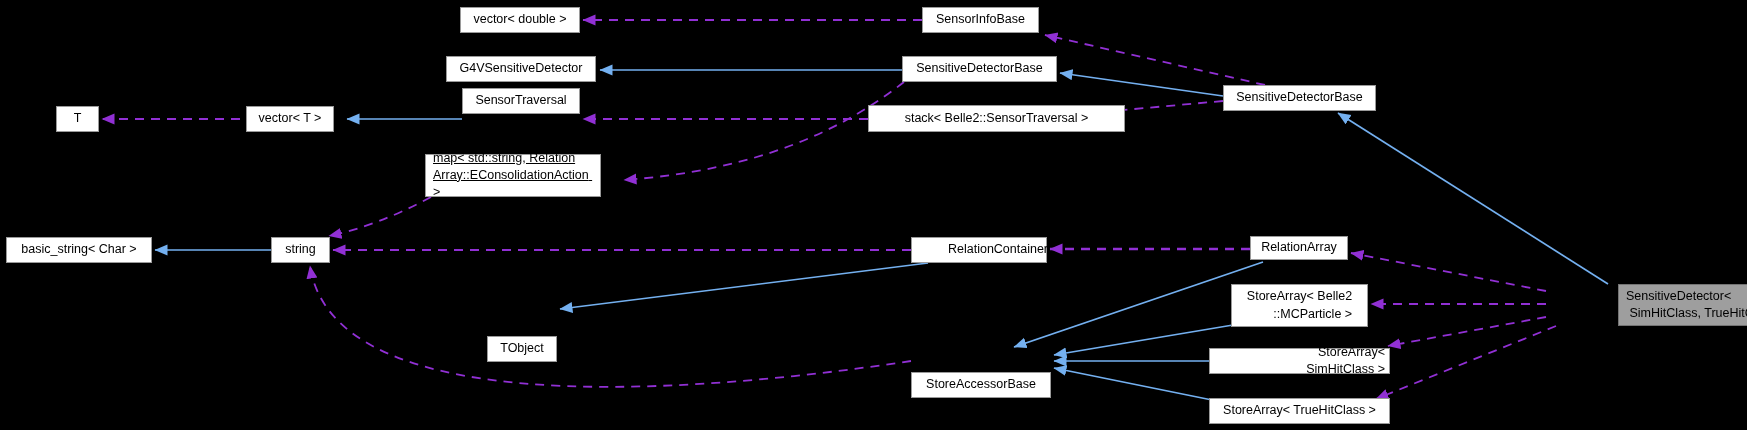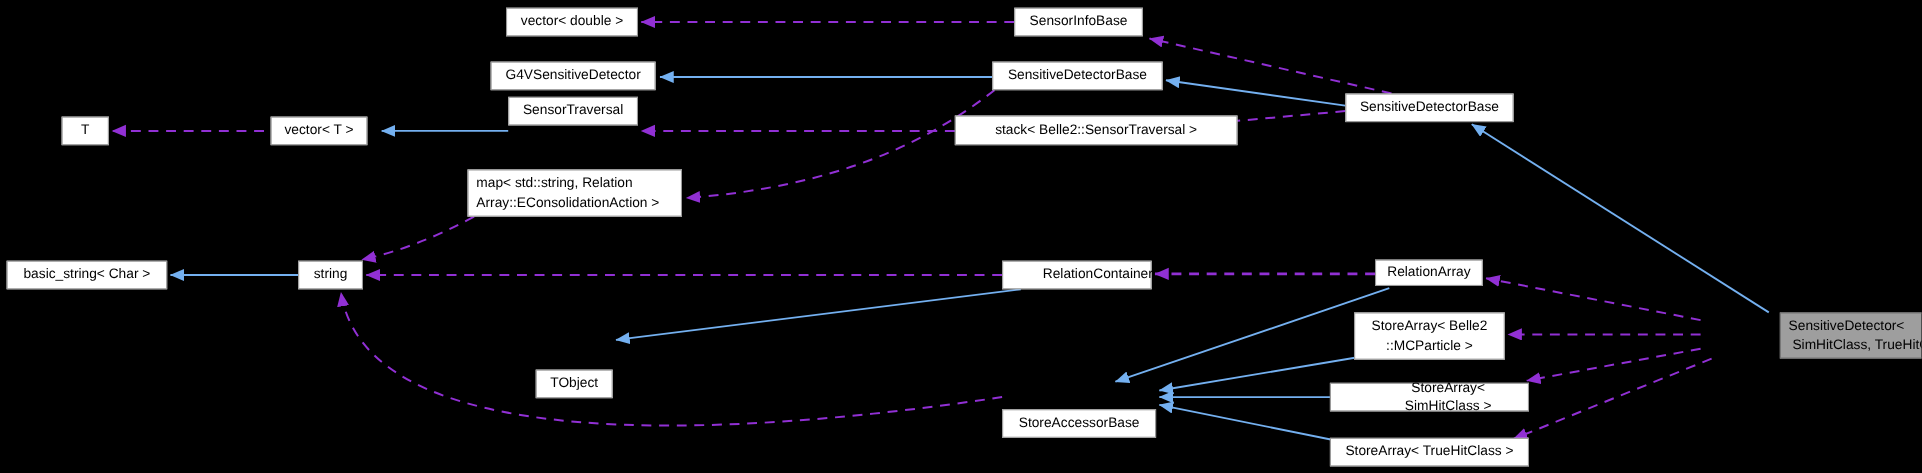--- a/index.html
+++ b/index.html
@@ -25,21 +25,21 @@
     position: absolute;
     box-sizing: border-box;
     background: var(--node-bg);
     border: 1.5px solid var(--node-border);
     color: var(--node-text);
     font-size: 12.5px;
     line-height: 1.38;
     display: flex;
     align-items: center;
     justify-content: center;
-    text-align: center;
+    text-align: right;
     white-space: pre-wrap;
     padding: 1px 4px;
     cursor: pointer;
   }
   .node.align-left {
     justify-content: flex-start;
     text-align: left;
     padding-left: 7px;
   }
   .node.focus {
@@ -90,21 +90,21 @@
   <div id="node-layer">
       <div class="node" style="left: 460px; top: 7px; width: 120px; height: 26px;">vector&lt; double &gt;</div>
       <div class="node" style="left: 922px; top: 7px; width: 117px; height: 26px;">SensorInfoBase</div>
       <div class="node" style="left: 446px; top: 56px; width: 150px; height: 26px;">G4VSensitiveDetector</div>
       <div class="node" style="left: 902px; top: 56px; width: 155px; height: 26px;">SensitiveDetectorBase</div>
       <div class="node" style="left: 56px; top: 106px; width: 43px; height: 26px;">T</div>
       <div class="node" style="left: 246px; top: 106px; width: 88px; height: 26px;">vector&lt; T &gt;</div>
       <div class="node" style="left: 462px; top: 88px; width: 118px; height: 26px;">SensorTraversal</div>
       <div class="node" style="left: 868px; top: 105px; width: 257px; height: 27px;">stack&lt; Belle2::SensorTraversal &gt;</div>
       <div class="node" style="left: 1223px; top: 85px; width: 153px; height: 26px;">SensitiveDetectorBase</div>
-      <div class="node align-left" style="left: 425px; top: 154px; width: 195px; height: 43px;">map&lt; std::string, Relation
+      <div class="node align-left" style="left: 425px; top: 154px; width: 176px; height: 43px; text-decoration: underline;">map&lt; std::string, Relation
 Array::EConsolidationAction &gt;</div>
       <div class="node" style="left: 6px; top: 237px; width: 146px; height: 26px;">basic_string&lt; Char &gt;</div>
       <div class="node" style="left: 271px; top: 237px; width: 59px; height: 26px;">string</div>
       <div class="node" style="left: 911px; top: 237px; width: 136px; height: 26px; padding-left: 42px;">RelationContainer</div>
       <div class="node" style="left: 1250px; top: 236px; width: 98px; height: 24px;">RelationArray</div>
       <div class="node" style="left: 487px; top: 298px; width: 70px; height: 26px; margin-top: 38px;">TObject</div>
       <div class="node" style="left: 1231px; top: 284px; width: 137px; height: 43px;">StoreArray&lt; Belle2
 ::MCParticle &gt;</div>
       <div class="node" style="left: 911px; top: 348px; width: 140px; height: 26px; margin-top: 24px;">StoreAccessorBase</div>
       <div class="node" style="left: 1209px; top: 348px; width: 181px; height: 26px; padding-left: 38px;">StoreArray&lt; SimHitClass &gt;</div>

